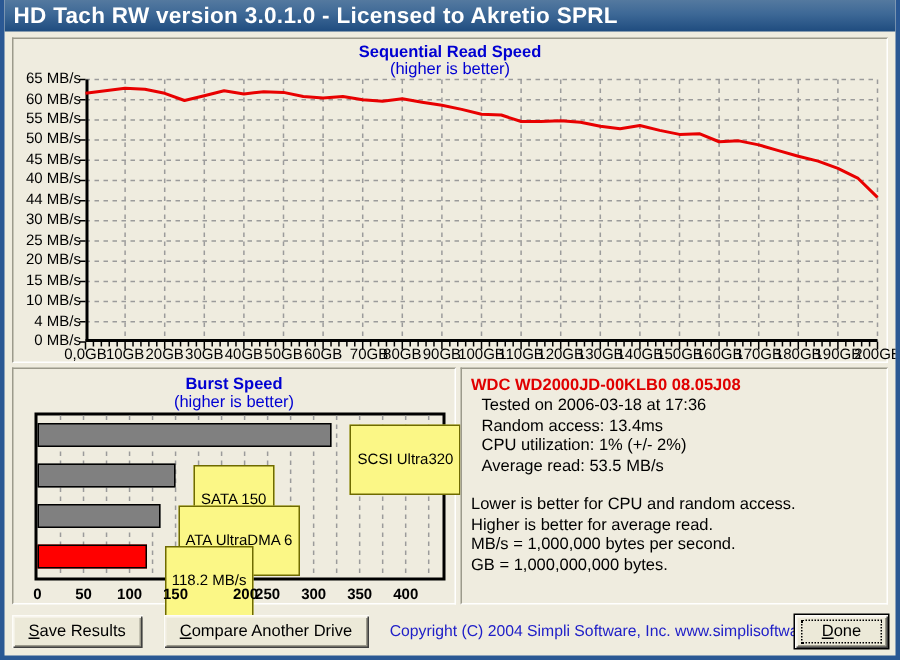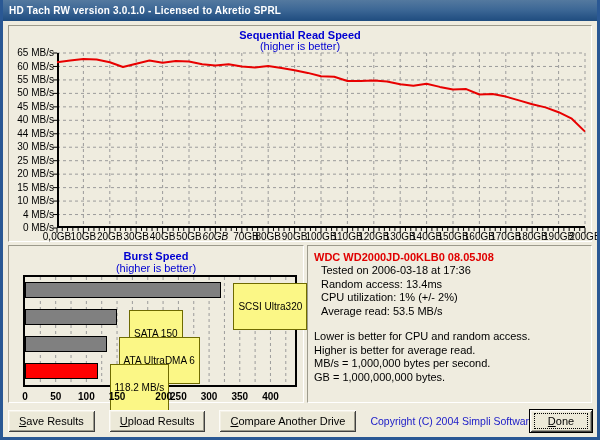--- a/index.html
+++ b/index.html
@@ -6,21 +6,21 @@
   *{box-sizing:border-box;}
   .window{
     position:relative;width:600px;height:440px;
     border:3px solid #2a5894;border-top:none;
     background:#efecdf;
     font-family:"Liberation Sans",sans-serif;
     overflow:hidden;
   }
   .titlebar{
     height:21px;background:linear-gradient(#54799f 0%,#3d6896 45%,#1f4c7f 100%);
-    color:#fff;font-size:10px;font-weight:bold;line-height:21px;
+    color:#fff;font-size:15px;font-weight:bold;line-height:21px;
     padding-left:6px;letter-spacing:.2px;
   }
   .content{position:absolute;left:0;top:21px;right:0;bottom:0;}
   .panel{
     position:absolute;background:#efecdf;
     border:1px solid;border-color:#9c9a8c #ffffff #ffffff #9c9a8c;
   }
   #read-panel{left:5px;top:4px;width:584px;height:217px;}
   #burst-panel{left:5px;top:224px;width:296px;height:158px;}
   #info-panel{left:304px;top:224px;width:285px;height:158px;padding:4px 6px;}
@@ -262,21 +262,21 @@
           <div class="ylab" style="top:182.5px;">4 MB/s</div>
           <div class="ylab" style="top:196.0px;">0 MB/s</div>
         </div>
       <div id="read-xlabels">
           <div class="xlab" style="left:27.0px;top:205px;width:42px;">0,0GB</div>
           <div class="xlab" style="left:53.4px;top:205px;width:42px;">10GB</div>
           <div class="xlab" style="left:79.8px;top:205px;width:42px;">20GB</div>
           <div class="xlab" style="left:106.2px;top:205px;width:42px;">30GB</div>
           <div class="xlab" style="left:132.6px;top:205px;width:42px;">40GB</div>
           <div class="xlab" style="left:159.0px;top:205px;width:42px;">50GB</div>
-          <div class="xlab" style="left:185.4px;top:205px;width:42px;font-style:italic;">60GB</div>
+          <div class="xlab" style="left:185.4px;top:205px;width:42px;">60GB</div>
           <div class="xlab" style="left:224px;top:205px;width:26px;">70GB</div>
           <div class="xlab" style="left:238.2px;top:205px;width:42px;">80GB</div>
           <div class="xlab" style="left:264.6px;top:205px;width:42px;">90GB</div>
           <div class="xlab" style="left:291.0px;top:205px;width:42px;">100GB</div>
           <div class="xlab" style="left:317.4px;top:205px;width:42px;">110GB</div>
           <div class="xlab" style="left:343.8px;top:205px;width:42px;">120GB</div>
           <div class="xlab" style="left:370.2px;top:205px;width:42px;">130GB</div>
           <div class="xlab" style="left:396.6px;top:205px;width:42px;">140GB</div>
           <div class="xlab" style="left:423.0px;top:205px;width:42px;">150GB</div>
           <div class="xlab" style="left:449.4px;top:205px;width:42px;">160GB</div>
@@ -342,23 +342,20 @@
       <div class="note-line">Lower is better for CPU and random access.</div>
       <div class="note-line">Higher is better for average read.</div>
       <div class="note-line">MB/s = 1,000,000 bytes per second.</div>
       <div class="note-line">GB = 1,000,000,000 bytes.</div>
     </div>
 
     <div id="button-row">
       <button class="btn95" id="save-button">
         <span class="btn-label">Save Results</span>
       </button>
-      <button class="btn95" id="upload-button">
-        <span class="btn-label">Upload Results</span>
-      </button>
       <button class="btn95" id="compare-button">
         <span class="btn-label">Compare Another Drive</span>
       </button>
       <div id="copyright">Copyright (C) 2004 Simpli Software, Inc. www.simplisoftware.com</div>
       <button class="btn95" id="done-button">
         <span class="btn-label">Done</span>
       </button>
     </div>
 
   </div>

